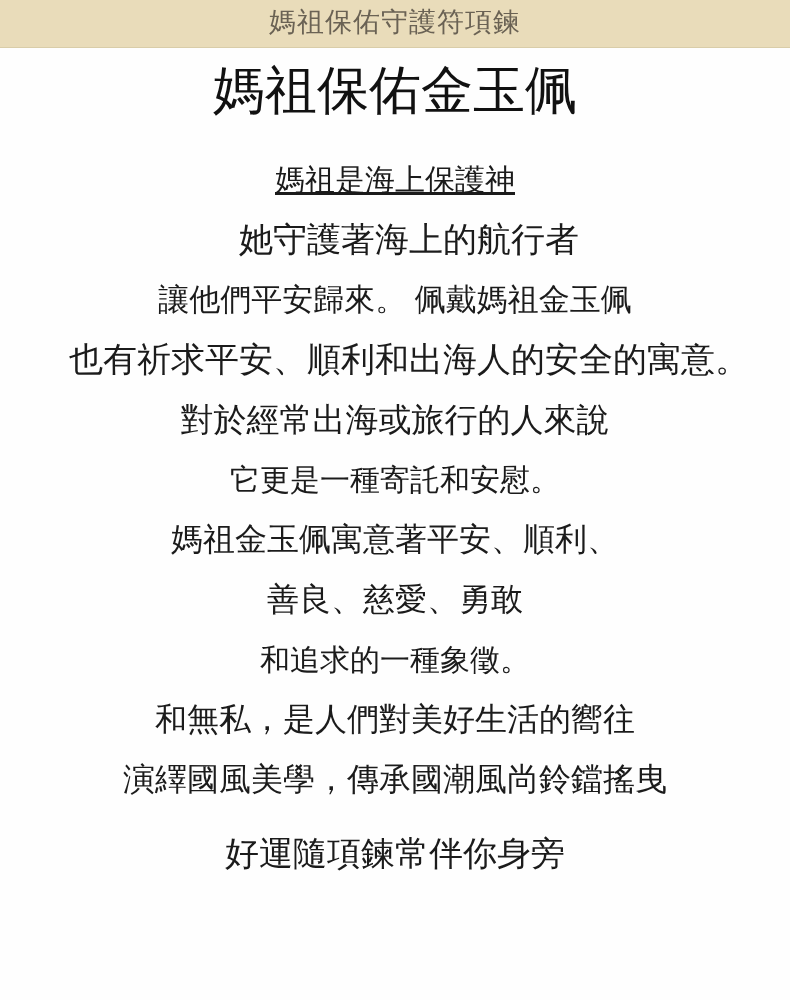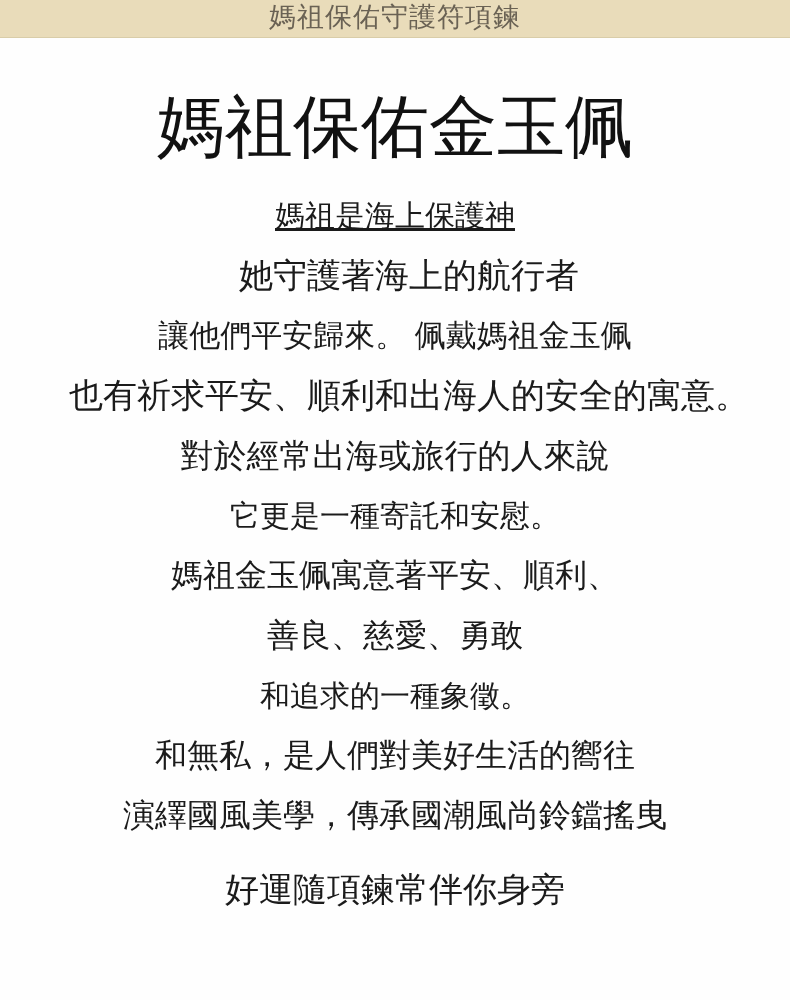--- a/index.html
+++ b/index.html
@@ -8,42 +8,41 @@
     font-family: "Liberation Sans", "DejaVu Sans", sans-serif;
   }
   body {
     width: 790px;
     height: 1000px;
     background: #fefefe;
     overflow: hidden;
   }
   .header-bar {
     width: 790px;
-    height: 38px;
+    height: 48px;
     background: #e9dcba;
     border-bottom: 1px solid #d9cda9;
     display: flex;
     align-items: center;
     justify-content: center;
   }
   .header-title {
     color: #6a6254;
     font-size: 27px;
     letter-spacing: 1px;
     margin-top: -4px;
     white-space: nowrap;
   }
   .content {
     width: 790px;
     text-align: center;
     color: #1b1b1b;
   }
   .main-title {
-    margin-top: 46px;
-    font-size: 68px;
+    font-size: 52px;
     line-height: 84px;
     font-weight: 400;
     color: #111111;
     white-space: nowrap;
   }
   .line {
     height: 60px;
     display: flex;
     align-items: center;
     justify-content: center;

